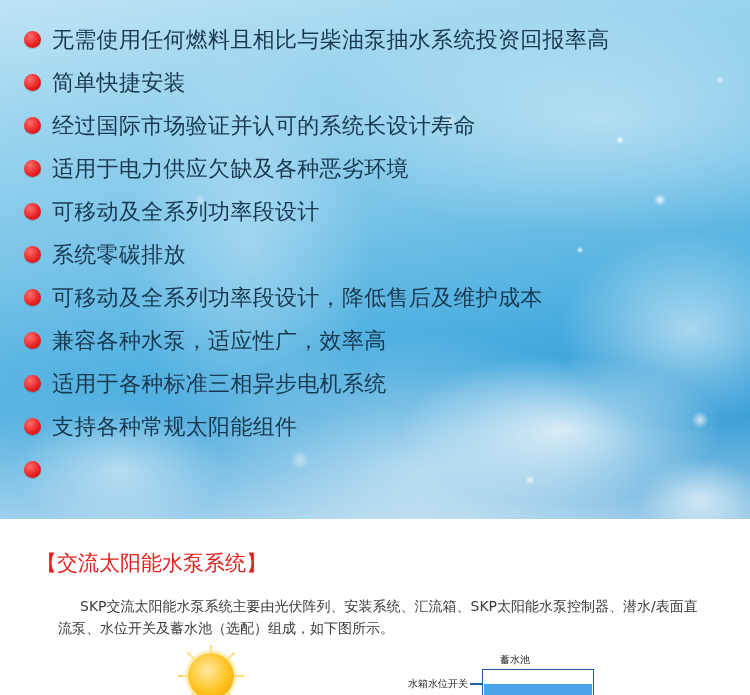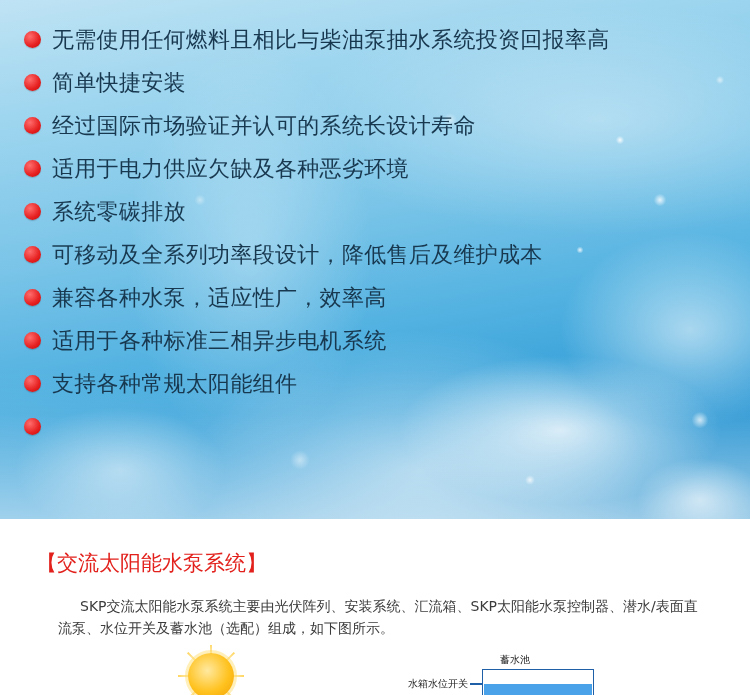--- a/index.html
+++ b/index.html
@@ -234,20 +234,24 @@
         <span class="bullet"></span>
         <span class="feature-text">简单快捷安装</span>
       </li>
       <li class="feature-item">
         <span class="bullet"></span>
         <span class="feature-text">经过国际市场验证并认可的系统长设计寿命</span>
       </li>
       <li class="feature-item">
         <span class="bullet"></span>
         <span class="feature-text">适用于电力供应欠缺及各种恶劣环境</span>
+      </li>
+      <li class="feature-item">
+        <span class="bullet"></span>
+        <span class="feature-text">可移动及全系列功率段设计</span>
       </li>
       <li class="feature-item">
         <span class="bullet"></span>
         <span class="feature-text">系统零碳排放</span>
       </li>
       <li class="feature-item">
         <span class="bullet"></span>
         <span class="feature-text">可移动及全系列功率段设计，降低售后及维护成本</span>
       </li>
       <li class="feature-item">

